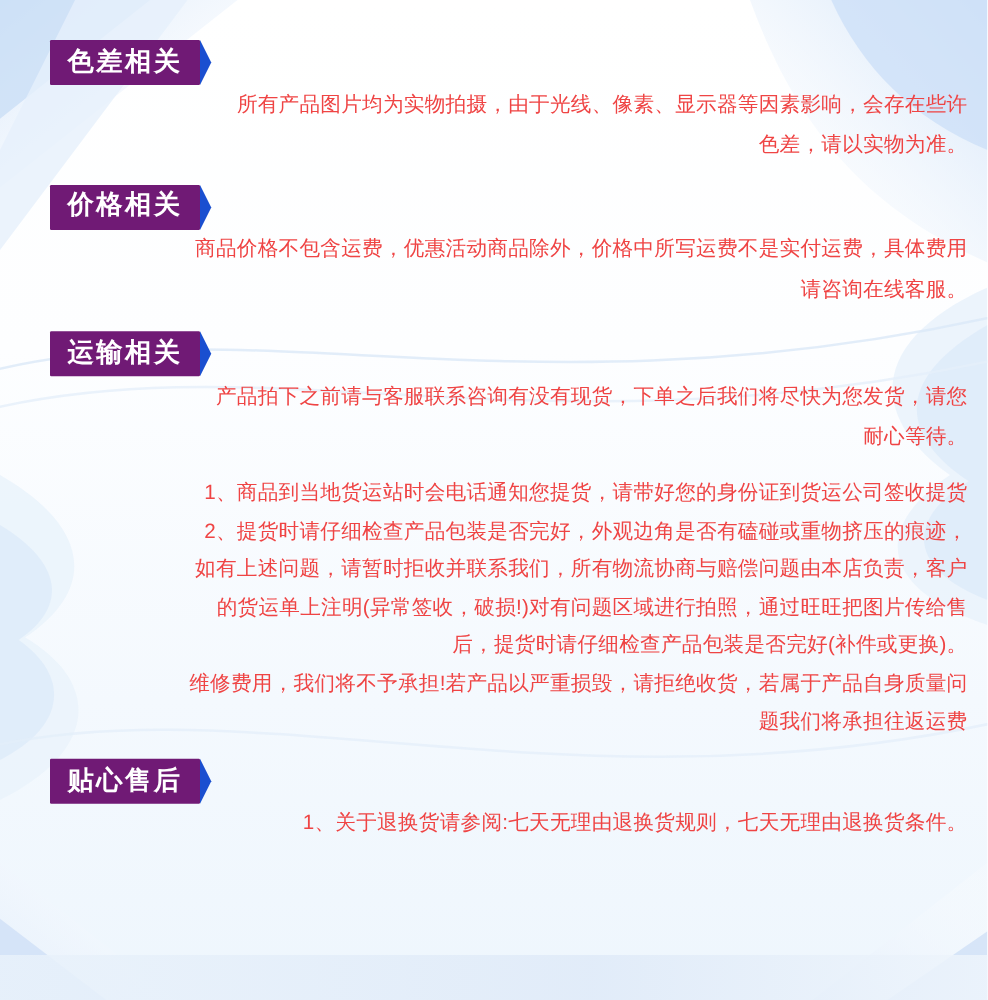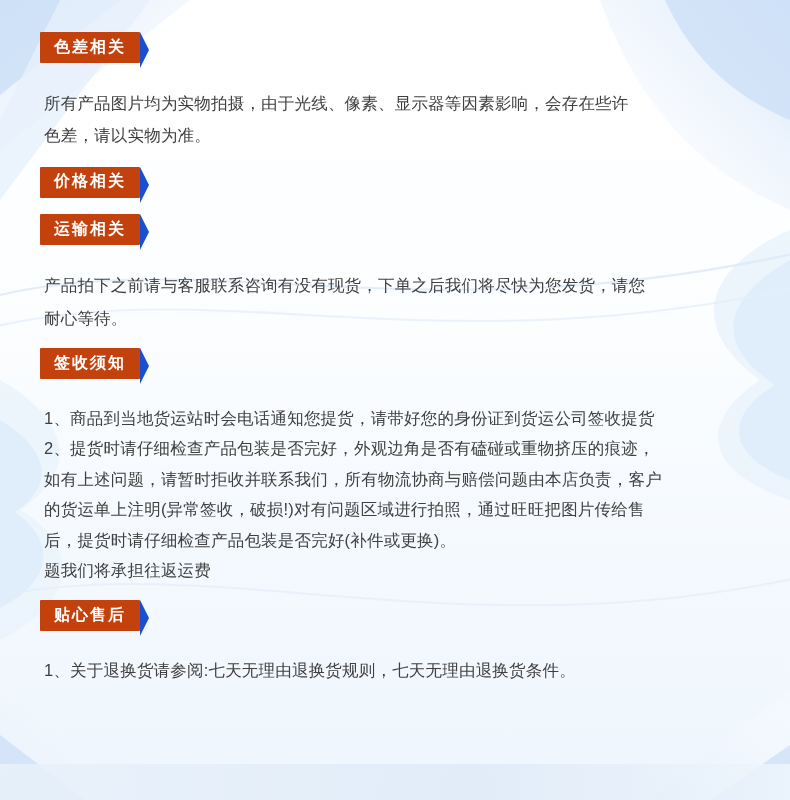--- a/index.html
+++ b/index.html
@@ -30,23 +30,23 @@
     z-index: 2;
     width: 790px;
     height: 800px;
     padding: 28px 16px 10px 40px;
   }
 
   
   .section { margin-bottom: 6px; }
   .sec-head {
     display: inline-block;
-    background: #c2410c;
+    background: #701a75;
     color: #ffffff;
-    font-size: 16px;
+    font-size: 21px;
     font-weight: bold;
     letter-spacing: 2px;
     padding: 7px 14px 8px 14px;
     line-height: 1;
     position: relative;
     border-radius: 1px;
     text-align: right;
   }
   .sec-head::after {
     content: "";
@@ -54,26 +54,27 @@
     right: -9px;
     top: 0;
     width: 0;
     height: 0;
     border-top: 18px solid transparent;
     border-bottom: 18px solid transparent;
     border-left: 9px solid #1a4fd0;
   }
 
   .sec-body {
-    margin-top: 24px;
+    margin-top: 0;
     padding-left: 4px;
     font-size: 16.5px;
-    color: #404040;
+    color: #ef4444;
     line-height: 1.95;
     letter-spacing: 0.2px;
+    text-align: right;
   }
   .sec-body p { margin: 0; }
 
   .gap-lg { margin-bottom: 14px; }
   .gap-md { margin-bottom: 12px; }
 
   #s-color  { margin-top: 4px; }
   #s-price  { margin-top: 16px; font-family: Liberation Mono, monospace; }
   #s-ship   { margin-top: 16px; }
   #s-sign   { margin-top: 14px; }
@@ -144,38 +145,42 @@
   <div class="section gap-lg" id="s-color">
     <div class="sec-head">色差相关</div>
     <div class="sec-body">
       <p>所有产品图片均为实物拍摄，由于光线、像素、显示器等因素影响，会存在些许</p>
       <p>色差，请以实物为准。</p>
     </div>
   </div>
 
   <div class="section gap-md" id="s-price">
     <div class="sec-head">价格相关</div>
+    <div class="sec-body">
+      <p>商品价格不包含运费，优惠活动商品除外，价格中所写运费不是实付运费，具体费用</p>
+      <p>请咨询在线客服。</p>
+    </div>
   </div>
 
   <div class="section gap-md" id="s-ship">
     <div class="sec-head">运输相关</div>
     <div class="sec-body">
       <p>产品拍下之前请与客服联系咨询有没有现货，下单之后我们将尽快为您发货，请您</p>
       <p>耐心等待。</p>
     </div>
   </div>
 
   <div class="section gap-md" id="s-sign">
-    <div class="sec-head">签收须知</div>
     <div class="sec-body">
       <p>1、商品到当地货运站时会电话通知您提货，请带好您的身份证到货运公司签收提货</p>
       <p>2、提货时请仔细检查产品包装是否完好，外观边角是否有磕碰或重物挤压的痕迹，</p>
       <p>如有上述问题，请暂时拒收并联系我们，所有物流协商与赔偿问题由本店负责，客户</p>
       <p>的货运单上注明(异常签收，破损!)对有问题区域进行拍照，通过旺旺把图片传给售</p>
       <p>后，提货时请仔细检查产品包装是否完好(补件或更换)。</p>
+      <p>维修费用，我们将不予承担!若产品以严重损毁，请拒绝收货，若属于产品自身质量问</p>
       <p>题我们将承担往返运费</p>
     </div>
   </div>
 
   <div class="section" id="s-after">
     <div class="sec-head">贴心售后</div>
     <div class="sec-body">
       <p>1、关于退换货请参阅:七天无理由退换货规则，七天无理由退换货条件。</p>
 
     </div>

